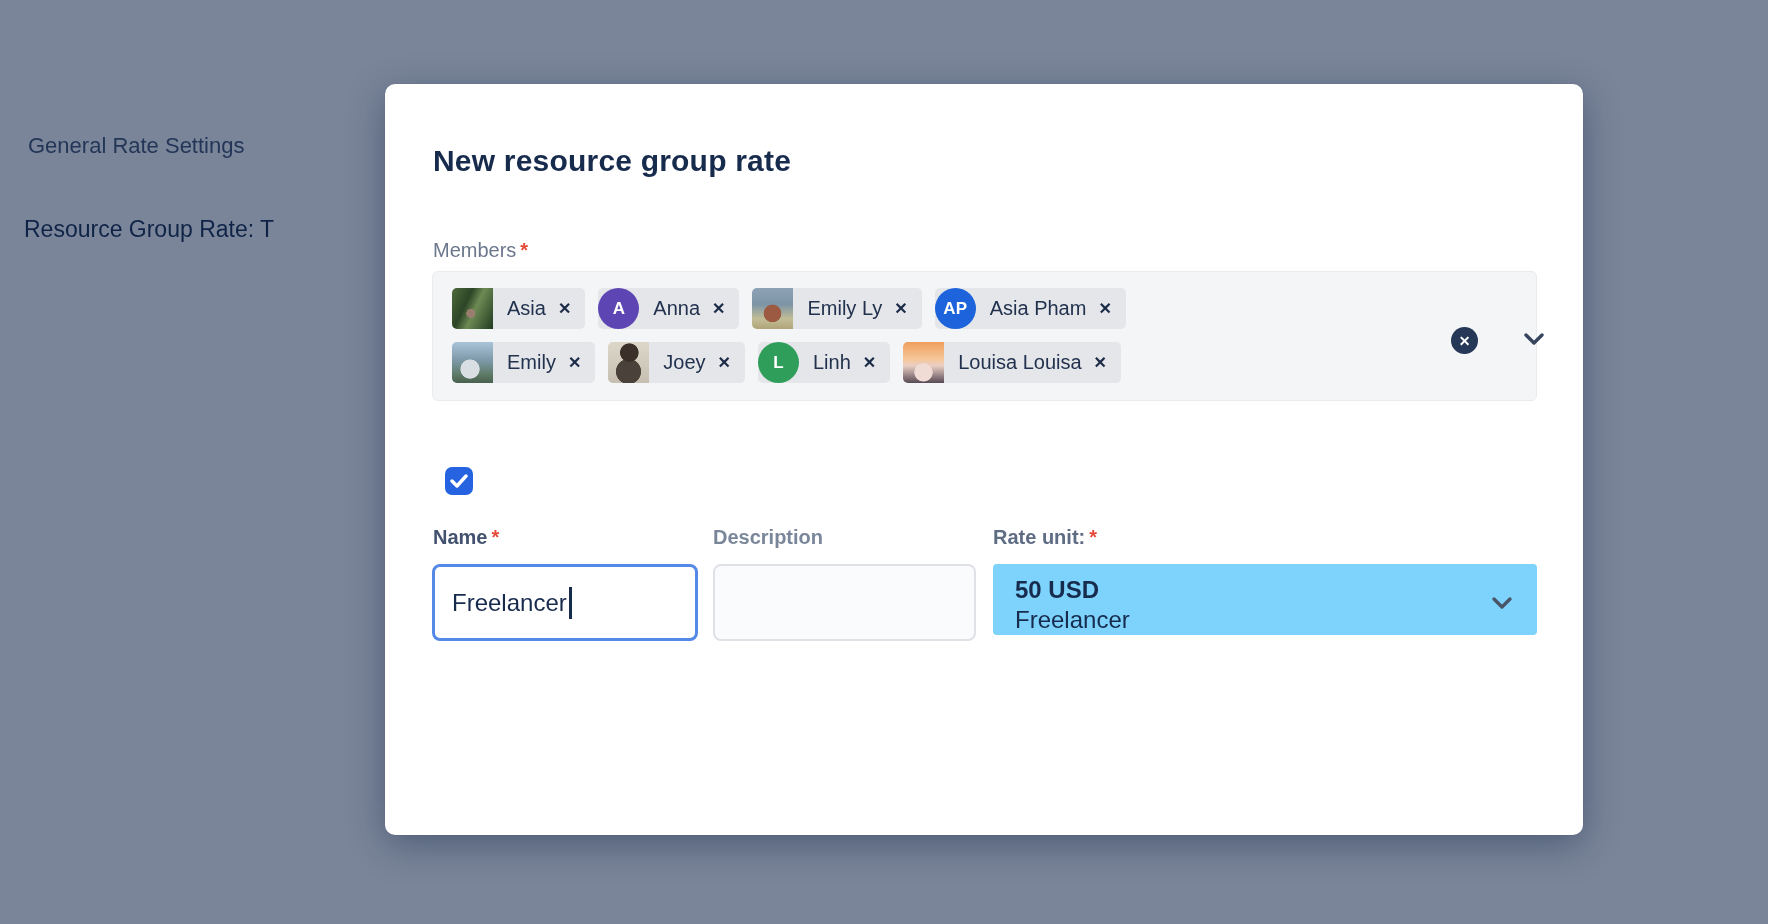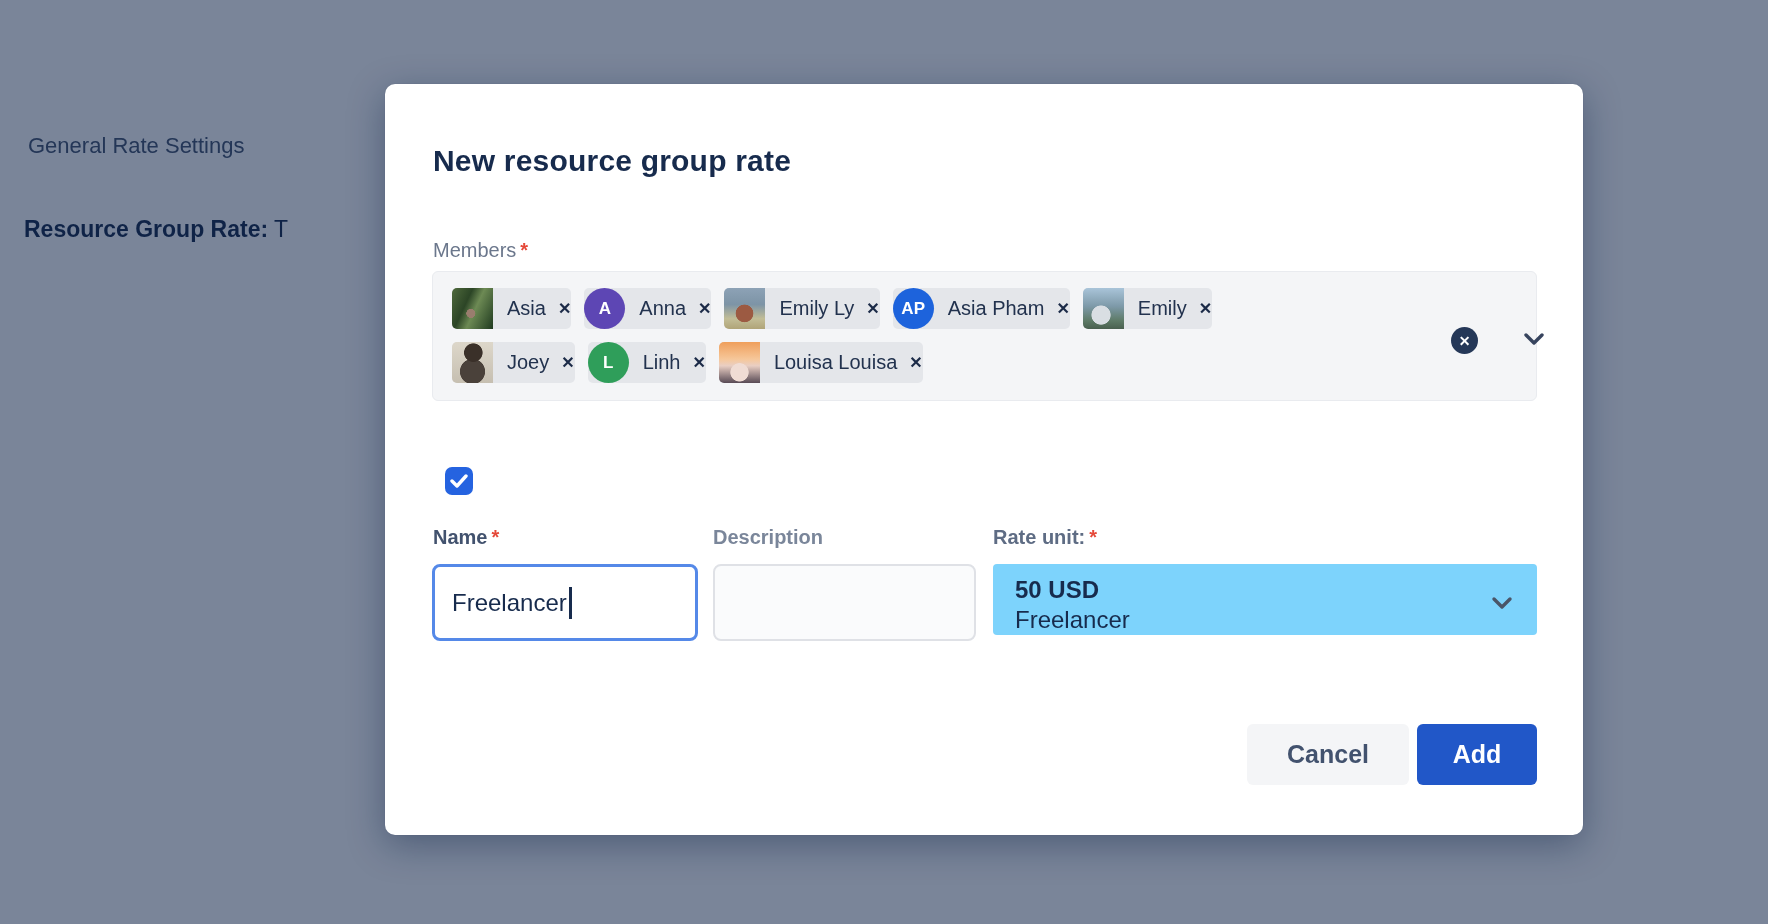--- a/index.html
+++ b/index.html
@@ -10,21 +10,21 @@
 
   
   .page { position:absolute; inset:0; background:#fff; }
   .banner { position:absolute; left:0; top:0; width:1768px; height:105px;
             background:#ffffff; border-bottom:2px solid #C4CBD7; }
   .banner-text { position:absolute; left:28px; top:22px; font-size:23px; color:#172B4D; }
   .banner-text b { font-weight:700; }
   .tabs-row { position:absolute; left:28px; top:133px; display:flex; gap:302px; }
   .tab { font-size:22px; color:#44546F; white-space:nowrap; }
   .section-line { position:absolute; left:24px; top:216px; font-size:23px; color:#172B4D; }
-  .section-line b { font-weight:700;margin-top:45px; }
+  .section-line b { font-weight:400;margin-top:45px; }
 
   
   .blanket { position:absolute; inset:0; background:rgba(9,30,66,0.54); }
 
   
   .modal { position:absolute; left:350px; top:84px; width:1198px; height:751px;
            background:#ffffff; border-radius:10px;
            box-shadow:0 10px 36px rgba(9,30,66,0.38), 0 0 1px rgba(9,30,66,0.25);margin-left:35px; }
   .modal-title { position:absolute; left:48px; top:60px; font-size:30px; font-weight:600;
                  color:#172B4D; letter-spacing:.2px; }
@@ -32,21 +32,21 @@
   .field-label { font-size:20px; font-weight:600; color:#6B778C; }
   .req { color:#E5493A; font-weight:700; margin-left:4px; }
 
   .members-label { position:absolute; left:48px; top:155px; font-weight:500; }
 
   .members-box { position:absolute; left:47px; top:187px; width:1105px; height:130px;
                  background:#F4F5F7; border:1px solid #E9EBEF; border-radius:6px; }
   .chip-list { position:absolute; left:19px; top:16px; width:800px;
                display:flex; flex-wrap:wrap; gap:13px 13px; }
   .chip { display:flex; align-items:center; height:41px; background:#E4E6EA;
-          border-radius:5px; padding-right:0; overflow:hidden; }
+          border-radius:5px; padding-right:14px; overflow:hidden; }
   .chip-avatar { width:41px; height:41px; flex:0 0 41px; }
   .chip-avatar.initials { border-radius:50%; color:#fff; font-weight:600; font-size:17px;
                           display:flex; align-items:center; justify-content:center; }
   .chip-name { font-size:20px; color:#22324E; margin-left:14px; white-space:nowrap; }
   .chip-remove { font-size:16px; font-weight:700; color:#1B2A47; margin-left:12px; cursor:pointer; }
 
   .av-forest   { background:
       radial-gradient(circle at 46% 62%, #9a7d6e 0 13%, rgba(0,0,0,0) 14%),
       linear-gradient(115deg,#4f6a3c 0%,#2c4526 35%,#6d8a54 55%,#1f3a1f 100%); }
   .av-mtred    { background:
@@ -204,19 +204,15 @@
     <div class="rate-select">
       <div class="rate-primary">50 USD</div>
       <div class="rate-secondary">Freelancer</div>
       <div class="rate-chevron">
         <svg width="22" height="14" viewBox="0 0 22 14" fill="none">
           <polyline points="3,3 11,11 19,3" stroke="#4A5568" stroke-width="3.4" stroke-linecap="round" stroke-linejoin="round"></polyline>
         </svg>
       </div>
     </div>
 
-    <div class="btn-row">
-      <button class="btn btn-cancel">Cancel</button>
-      <button class="btn btn-add">Add</button>
-    </div>
 
   </div>
 </div>
 
 </body></html>

